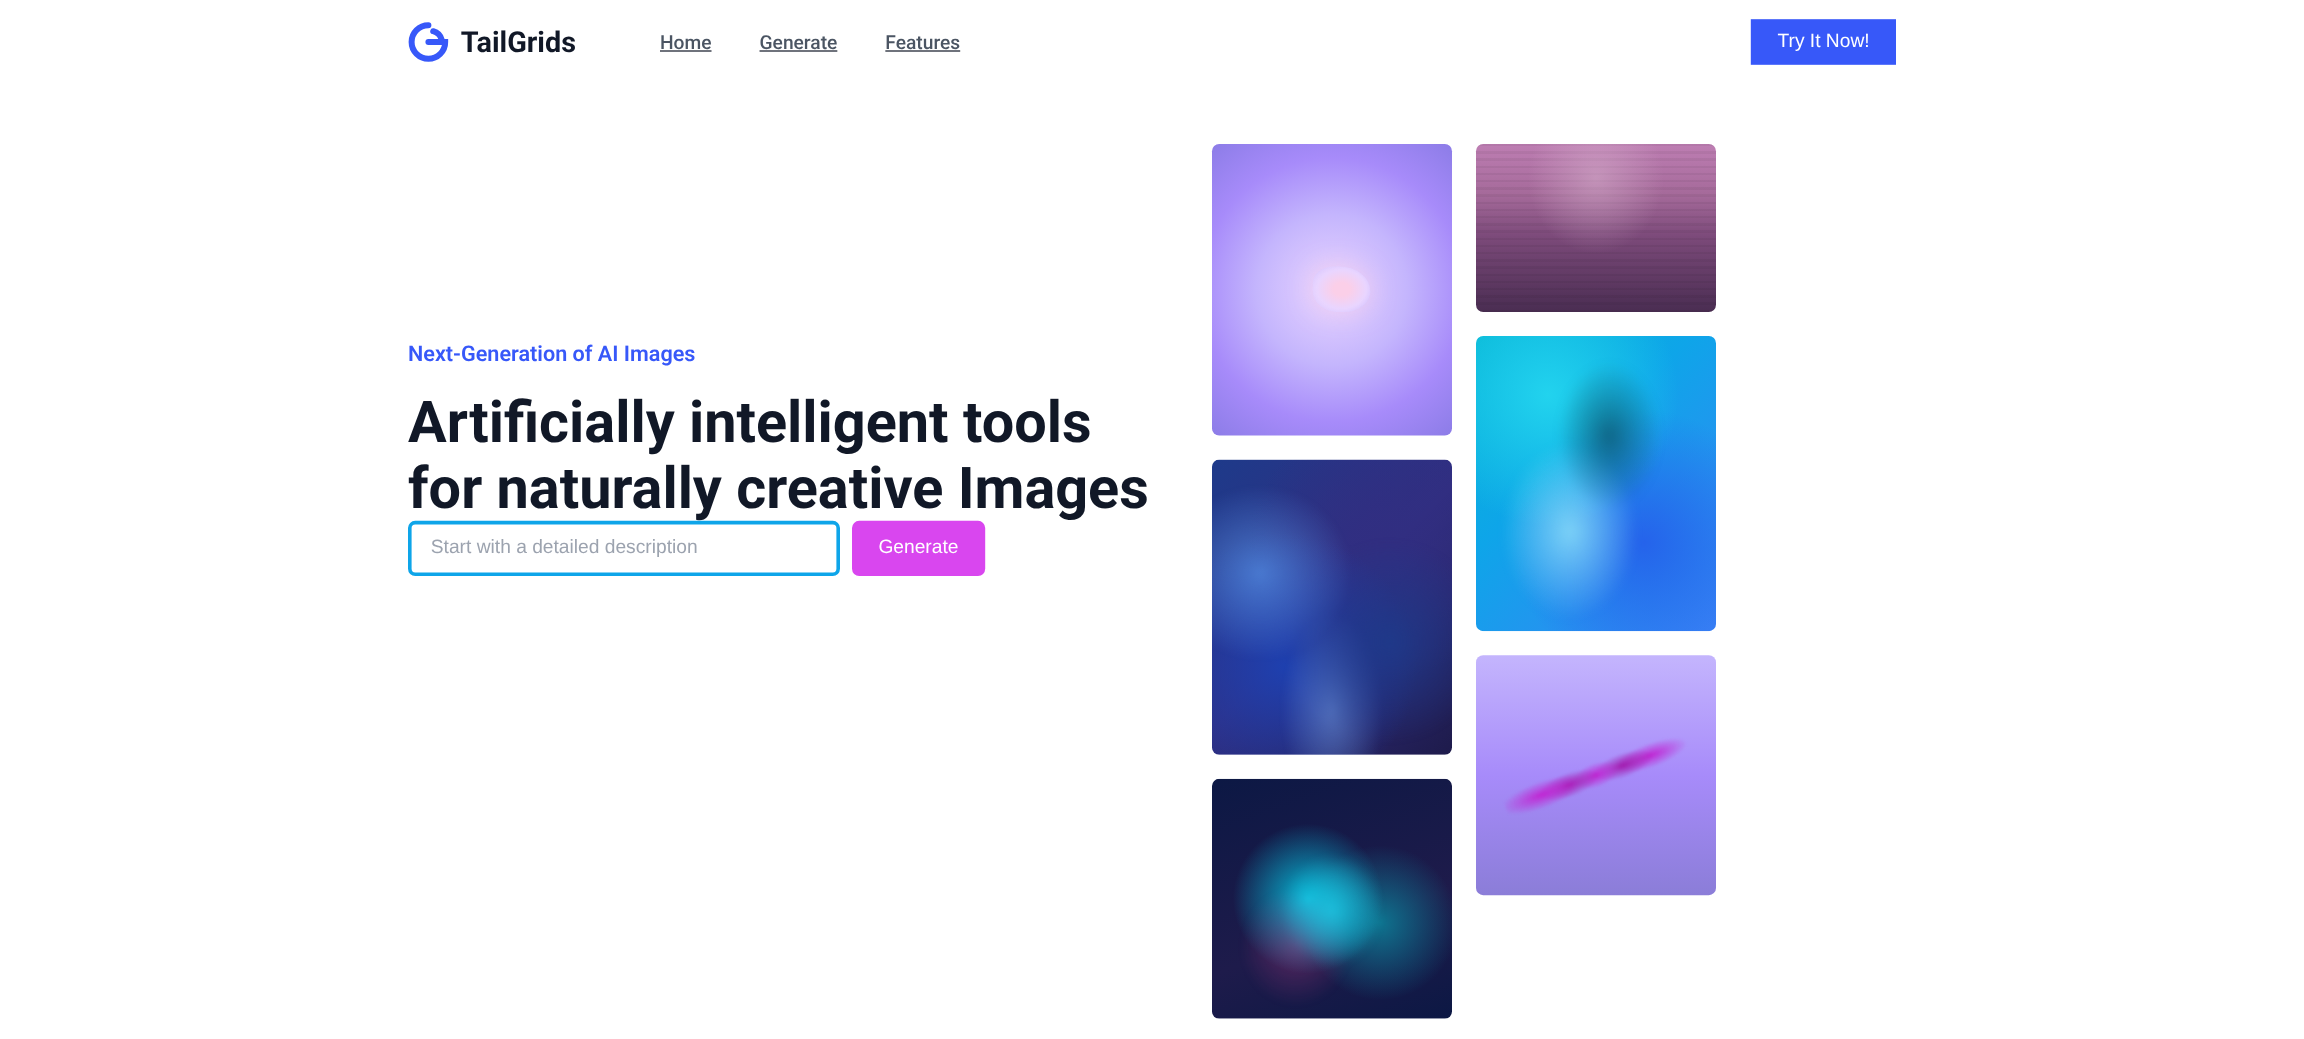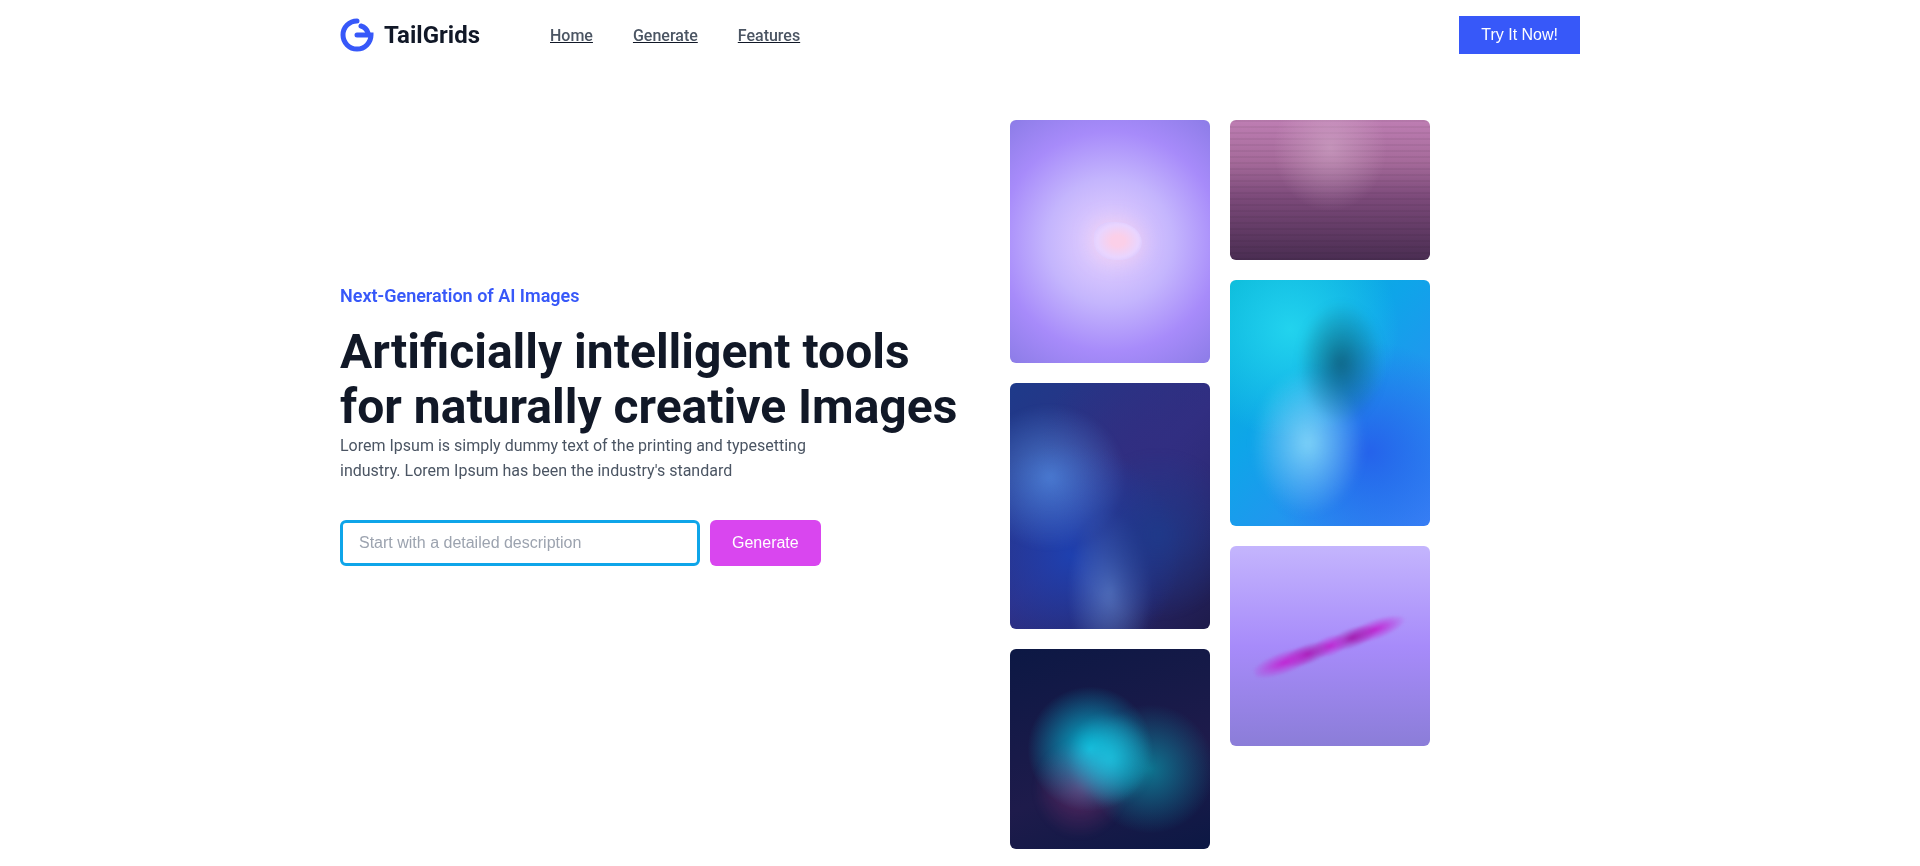--- a/index.html
+++ b/index.html
@@ -294,21 +294,20 @@
 
     <div class="spacer"></div>
 
     <button class="cta-button">Try It Now!</button>
   </header>
 
   <section class="hero">
     <div class="hero-left">
       <p class="eyebrow">Next-Generation of AI Images</p>
       <h1 class="headline">Artificially intelligent tools for naturally creative Images</h1>
-      <p class="description">Lorem Ipsum is simply dummy text of the printing and typesetting industry. Lorem Ipsum has been the industry's standard</p>
 
       <div class="prompt-row">
         <input type="text" class="prompt-input" placeholder="Start with a detailed description" style="">
         <button class="generate-button">Generate</button>
       </div>
     </div>
 
     <div class="hero-right">
       <div class="gallery-col">
         <div class="gallery-img img-brain"></div>

